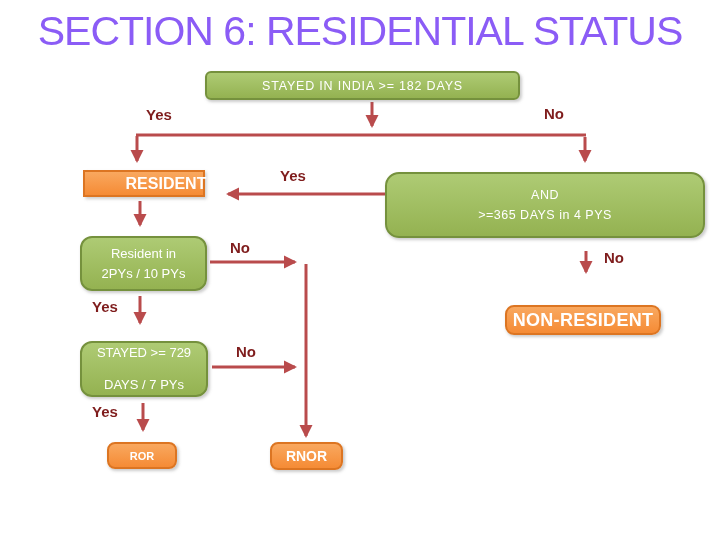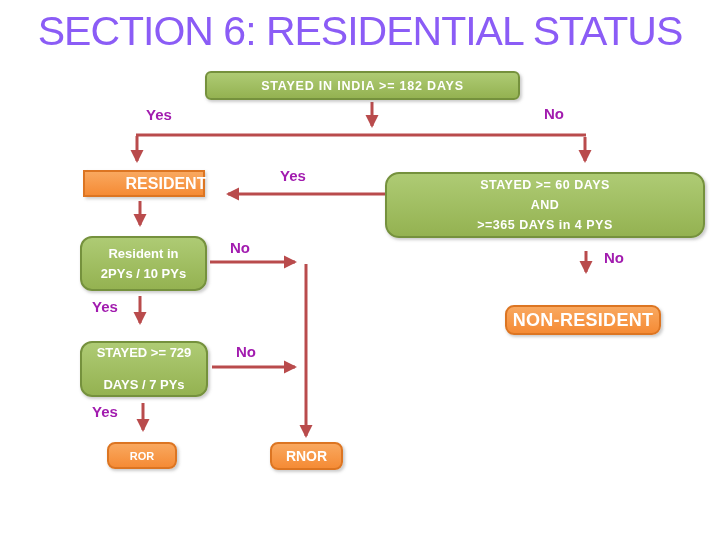--- a/index.html
+++ b/index.html
@@ -29,40 +29,39 @@
     flex-direction: column;
     align-items: center;
     justify-content: center;
     text-align: center;
     color: #ffffff;
     box-shadow: 1.5px 2px 3px rgba(110,110,110,0.35);
   }
   .node-green {
     background: linear-gradient(180deg, #AECB74 0%, #94B251 100%);
     border: 2px solid #75913D;
-    font-weight: bold;
   }
   .node-orange {
     background: linear-gradient(180deg, #F9A85F 0%, #F58B35 100%);
     border: 2.5px solid #DC7522;
     font-weight: bold;
   }
   .node-stayed-182 { left: 205px; top: 71px; width: 315px; height: 29px; border-radius: 6px; font-size: 12.5px; letter-spacing: 0.8px; }
   .node-resident   { left: 83px;  top: 170px; width: 122px; height: 27px; border-radius: 0;  font-size: 16px; padding-left: 44px; }
   .node-stayed-60  { left: 385px; top: 172px; width: 320px; height: 66px; border-radius: 14px; font-size: 12.5px; letter-spacing: 0.5px; line-height: 20px; }
   .node-non-resident { left: 505px; top: 305px; width: 156px; height: 30px; border-radius: 9px; font-size: 18px; letter-spacing: 0.3px; }
   .node-resident-2py { left: 80px; top: 236px; width: 127px; height: 55px; border-radius: 12px; font-size: 13px; line-height: 20px; }
   .node-stayed-729   { left: 80px; top: 341px; width: 128px; height: 56px; border-radius: 12px; font-size: 13px; line-height: 20px; justify-content: space-between; }
   .node-ror  { left: 107px; top: 442px; width: 70px; height: 27px; border-radius: 8px; font-size: 11px; }
   .node-rnor { left: 270px; top: 442px; width: 73px; height: 28px; border-radius: 8px; font-size: 14px; }
   .edge-label {
     position: absolute;
     font-size: 15px;
     font-weight: bold;
-    color: #a21caf;
+    color: #7f1d1d;
     white-space: nowrap;
   }
   .lbl-top-yes { left: 146px; top: 106px; }
   .lbl-top-no  { left: 544px; top: 105px; }
   .lbl-to-resident-yes { left: 270px; top: 167px; width: 46px; text-align: center; }
   .lbl-to-non-resident-no { left: 604px; top: 249px; }
   .lbl-resident2py-no { left: 230px; top: 239px; }
   .lbl-resident2py-yes { left: 92px; top: 298px; }
   .lbl-stayed729-no { left: 236px; top: 343px; }
   .lbl-stayed729-yes { left: 92px; top: 403px; }
@@ -96,21 +95,20 @@
 
   <div class="node node-green node-stayed-182">
     <span>STAYED IN INDIA &gt;= 182 DAYS</span>
   </div>
 
   <div class="node node-orange node-resident">
     <span>RESIDENT</span>
   </div>
 
   <div class="node node-green node-stayed-60">
-    <span>STAYED &gt;= 60 DAYS</span>
     <span>AND</span>
     <span>&gt;=365 DAYS in 4 PYS</span>
   </div>
 
   <div class="node node-orange node-non-resident">
     <span>NON-RESIDENT</span>
   </div>
 
   <div class="node node-green node-resident-2py">
     <span>Resident in</span>

